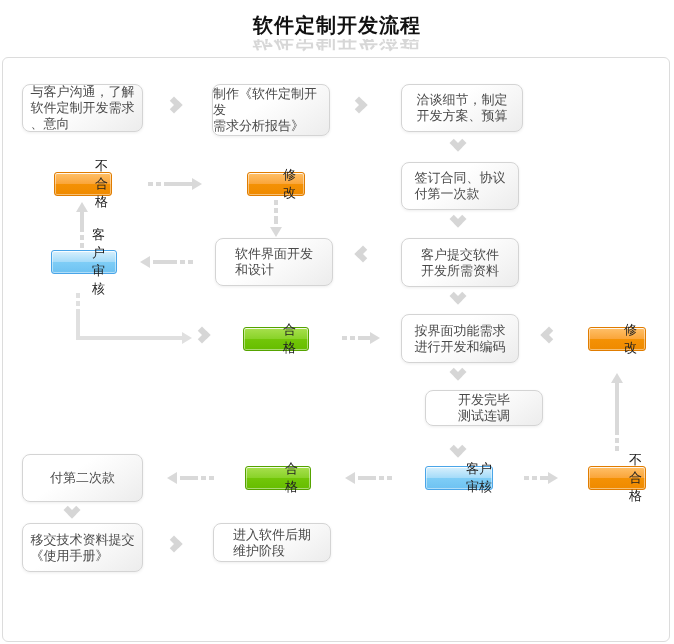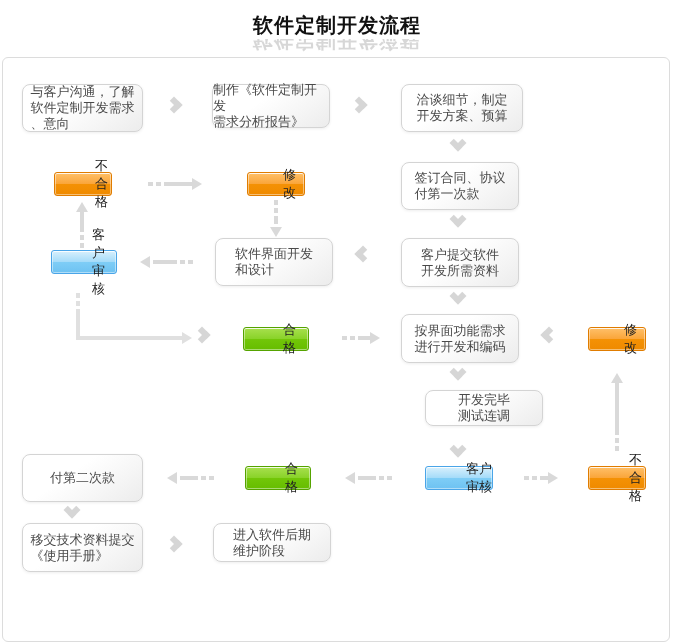--- a/index.html
+++ b/index.html
@@ -73,21 +73,21 @@
   </div>
 
   <div class="frame"></div>
 
   <div class="gbox" style="left:22px;top:84px;width:121px;height:48px;">
     <span class="txt">与客户沟通，了解
 软件定制开发需求
 、意向</span>
   </div>
   <div class="chev r" style="left:168px;top:99px;"></div>
-  <div class="gbox" style="left:212px;top:84px;width:118px;height:44px;">
+  <div class="gbox" style="left:212px;top:84px;width:118px;height:52px;">
     <span class="txt">制作《软件定制开发
 需求分析报告》</span>
   </div>
   <div class="chev r" style="left:353px;top:99px;"></div>
   <div class="gbox" style="left:401px;top:84px;width:122px;height:48px;">
     <span class="txt">洽谈细节，制定
 开发方案、预算</span>
   </div>
   <div class="chev d" style="left:452px;top:137px;"></div>
 

